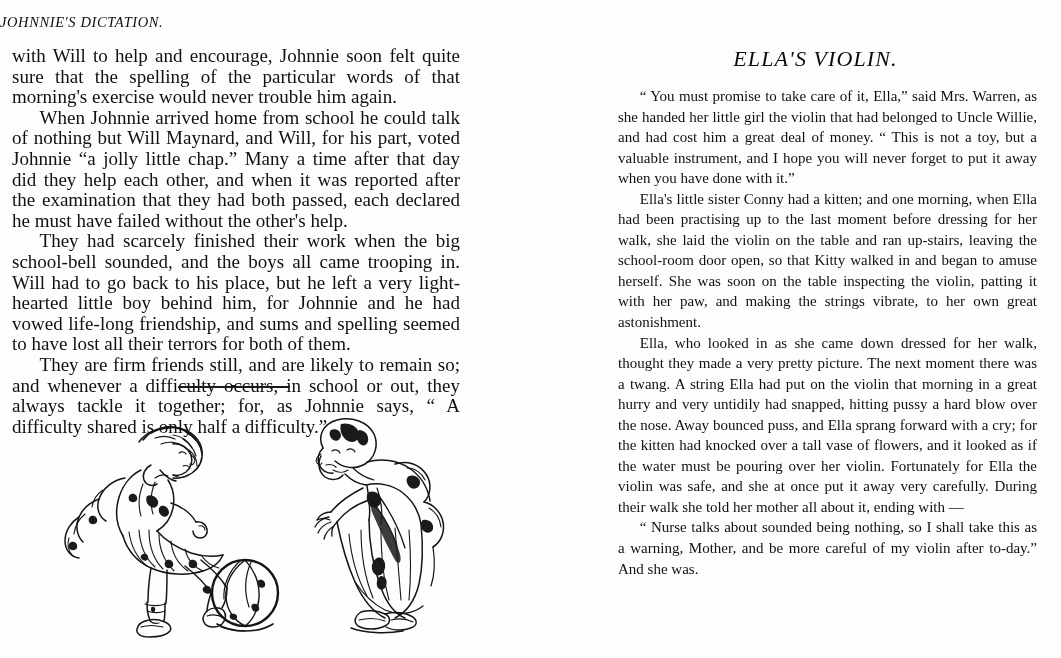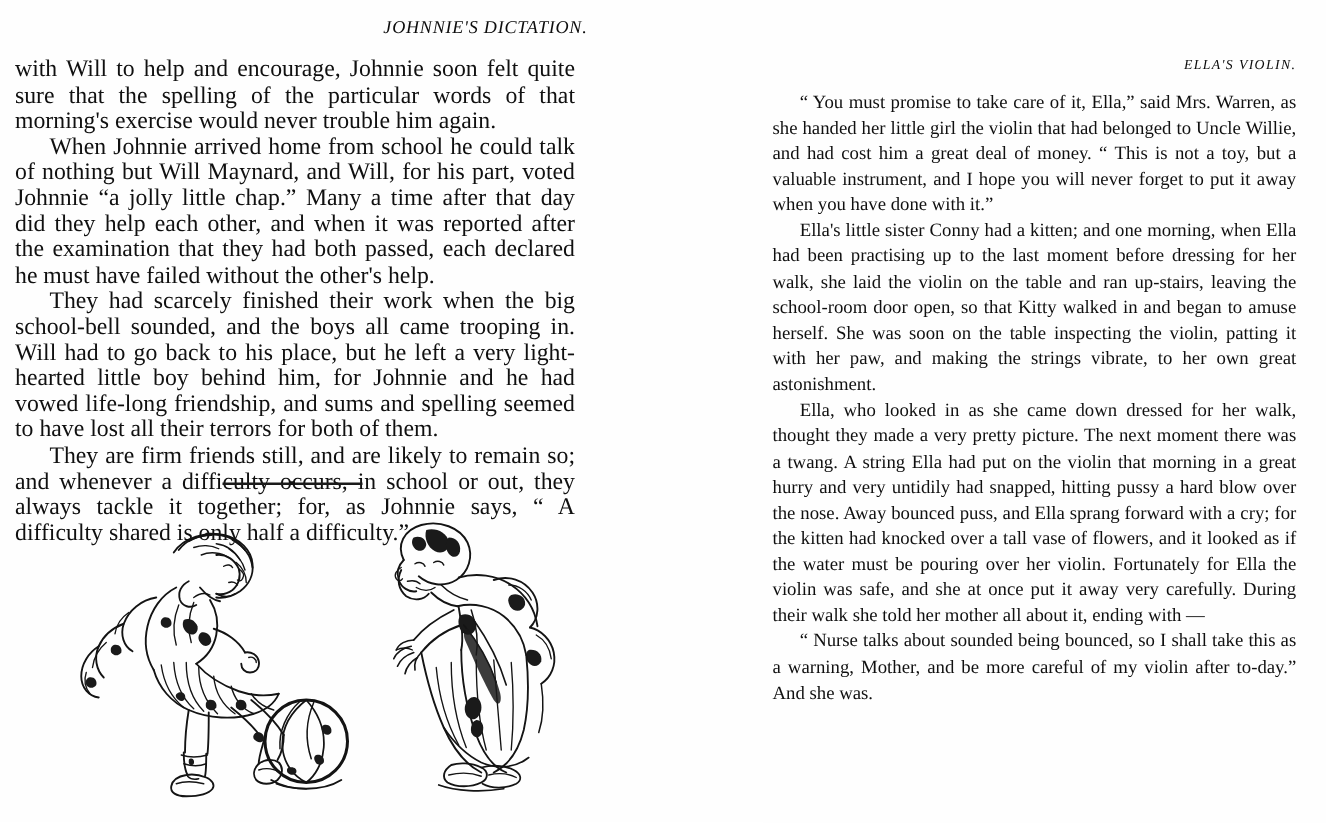--- a/index.html
+++ b/index.html
@@ -20,21 +20,21 @@
     background: #fefefe;
     overflow: hidden;
   }
 
   
   .running-head {
     position: absolute;
     left: 0;
     top: 14px;
     width: 470px;
-    text-align: right;
+    text-align: left;
     font-style: italic;
     font-size: 14.5px;
     letter-spacing: 0.6px;
     font-family: "Liberation Serif", "DejaVu Serif", serif;
     color: #0d0d0d;
     white-space: nowrap;
   }
 
   
   .column {
@@ -45,23 +45,23 @@
     left: 12px;
     width: 448px;
   }
   .column.right {
     left: 594px;
     width: 443px;
     top: 46px;
   }
 
   .section-title {
-    text-align: right;
+    text-align: center;
     font-style: italic;
-    font-size: 11px;
+    font-size: 22px;
     letter-spacing: 1.1px;
     margin: 0 0 14px 0;
     font-weight: normal;
     color: #0b0b0b;
     white-space: nowrap;
   }
 
   p.body {
     margin: 0;
     text-align: justify;
@@ -340,16 +340,16 @@
         <path d="M296 220 C310 225 330 226 348 223" stroke-width="1.4"></path>
       </g>
     </svg>
   </div>
 
   <div class="column right">
     <h2 class="section-title">ELLA'S VIOLIN.</h2>
     <p class="body"><span>“ You must promise to take care of it, Ella,” said Mrs. Warren, as she handed her little girl the violin that had belonged to Uncle Willie, and had cost him a great deal of money.  “ This is not a toy, but a valuable instrument, and I hope you will never forget to put it away when you have done with it.”</span></p>
     <p class="body"><span>Ella's little sister Conny had a kitten; and one morning, when Ella had been practising up to the last moment before dressing for her walk, she laid the violin on the table and ran up-stairs, leaving the school-room door open, so that Kitty walked in and began to amuse herself.  She was soon on the table inspecting the violin, patting it with her paw, and making the strings vibrate, to her own great astonishment.</span></p>
     <p class="body"><span>Ella, who looked in as she came down dressed for her walk, thought they made a very pretty picture.  The next moment there was a twang.  A string Ella had put on the violin that morning in a great hurry and very untidily had snapped, hitting pussy a hard blow over the nose.  Away bounced puss, and Ella sprang forward with a cry; for the kitten had knocked over a tall vase of flowers, and it looked as if the water must be pouring over her violin.  Fortunately for Ella the violin was safe, and she at once put it away very carefully.  During their walk she told her mother all about it, ending with —</span></p>
-    <p class="body"><span>“ Nurse talks about sounded being </span><span class="ital">bounced</span><span>, so I shall take this as a warning, Mother, and be more careful of my violin after to-day.”  And she was.</span></p>
+    <p class="body"><span>“ Nurse talks about sounded being </span><span class="ital">nothing</span><span>, so I shall take this as a warning, Mother, and be more careful of my violin after to-day.”  And she was.</span></p>
   </div>
 
 </div>
 
 </body></html>

